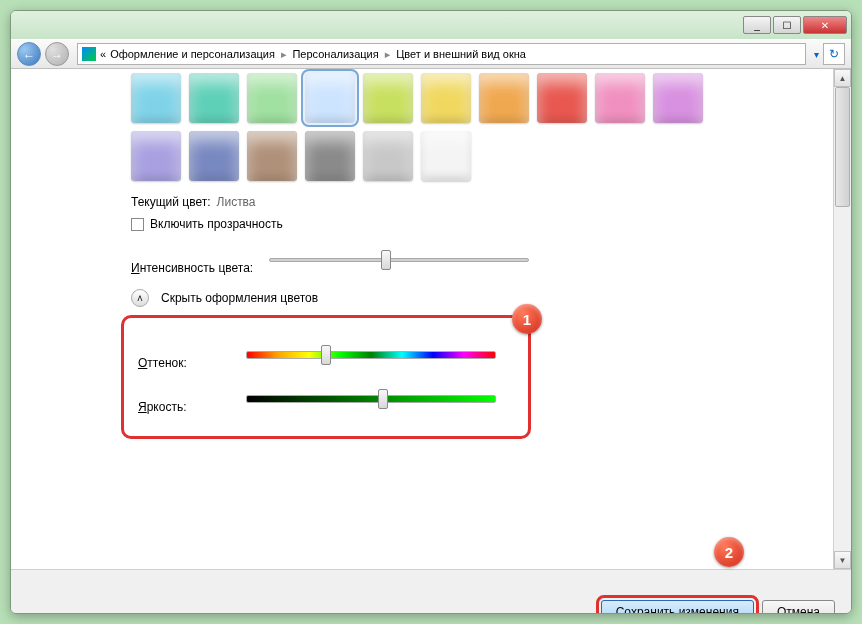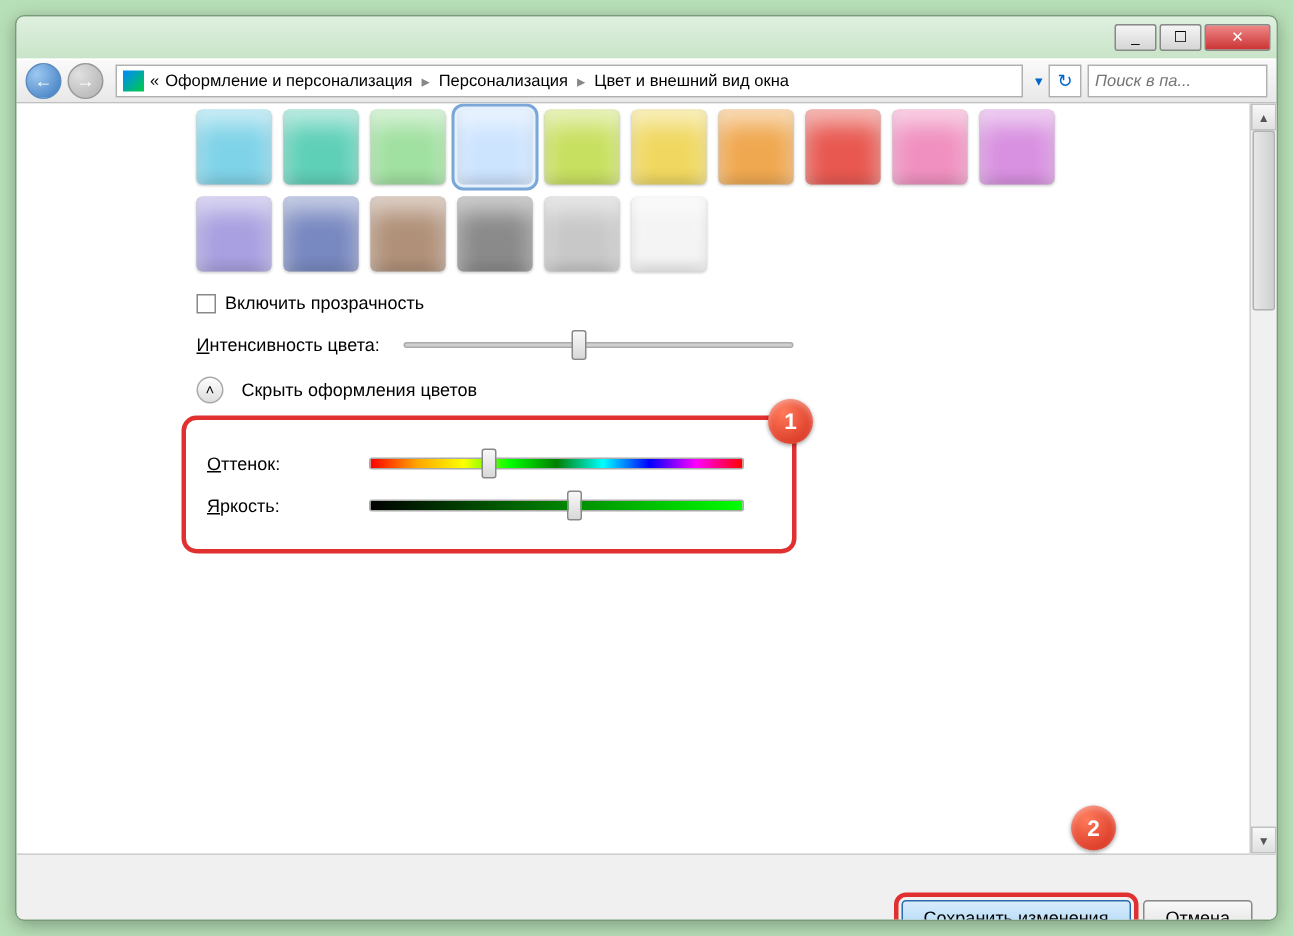--- a/index.html
+++ b/index.html
@@ -27,21 +27,21 @@
     .scrollbar { width: 18px; background: #f0f0f0; border-left: 1px solid #d0d0d0; position: relative; }
     .sb-arrow { height: 18px; background: linear-gradient(#f8f8f8,#e0e0e0); border: 1px solid #c0c0c0; display: flex; align-items: center; justify-content: center; font-size: 8px; color: #555; }
     .sb-thumb { position: absolute; top: 18px; left: 1px; right: 1px; height: 120px; background: linear-gradient(to right,#e8e8e8,#d0d0d0); border: 1px solid #b0b0b0; border-radius: 2px; }
     .swatches { display: flex; flex-wrap: wrap; gap: 8px; margin-bottom: 14px; max-width: 620px; }
     .swatch { width: 50px; height: 50px; border-radius: 4px; cursor: pointer; position: relative; box-shadow: inset 0 10px 15px rgba(255,255,255,0.6), inset 0 -4px 8px rgba(0,0,0,0.15), 0 1px 2px rgba(0,0,0,0.2); }
     .swatch.selected { outline: 2px solid #7aa7d8; outline-offset: 2px; background-color: #cde4ff !important; box-shadow: inset 0 10px 15px rgba(255,255,255,0.6), inset 0 -4px 8px rgba(0,0,0,0.15), 0 0 0 4px #e4f0fc; }
     .row-label { font-size: 12px; margin: 8px 0; display: flex; align-items: center; gap: 6px; }
     .colon-value { color: #666; }
     .checkbox { width: 13px; height: 13px; border: 1px solid #888; background: #fff; }
     .slider-row { display: flex; align-items: center; margin: 14px 0; font-size: 12px; gap: 8px; }
-    .slider-row label { width: 130px; }
+    .slider-row label { width: 130px; margin-top: 16px; }
     .slider-row.small label { width: 100px; }
     .slider-track { position: relative; height: 4px; background: #d0d0d0; border: 1px solid #aaa; border-radius: 2px; flex: 0 0 250px; }
     .slider-track.wide { flex-basis: 260px; }
     .slider-track.hue { background: linear-gradient(to right, red, orange, yellow, lime, green, cyan, blue, magenta, red); height: 8px; }
     .slider-track.sat { background: linear-gradient(to right, #888, #0f0); height: 8px; }
     .slider-track.bri { background: linear-gradient(to right, #000, #0f0); height: 8px; }
     .slider-thumb { position: absolute; top: 50%; width: 10px; height: 20px; background: linear-gradient(#f8f8f8,#d8d8d8); border: 1px solid #888; border-radius: 2px; transform: translate(-50%,-50%); cursor: pointer; }
     .expand-btn { width: 18px; height: 18px; border-radius: 50%; border: 1px solid #aaa; background: linear-gradient(#fff,#ddd); display: inline-flex; align-items: center; justify-content: center; font-size: 10px; cursor: pointer; margin-right: 6px; }
     .highlight-box { border: 3px solid #e03030; border-radius: 10px; padding: 8px 14px; margin: 6px 0 10px -10px; width: 410px; position: relative; }
     .num-badge { position: absolute; width: 30px; height: 30px; border-radius: 50%; background: radial-gradient(circle at 35% 30%, #ff7a5a, #d02818); color: #fff; font-weight: bold; display: flex; align-items: center; justify-content: center; font-size: 15px; box-shadow: 0 1px 3px rgba(0,0,0,0.4), inset 0 2px 4px rgba(255,255,255,0.4); }
@@ -70,21 +70,20 @@
       <div class="bc-icon"></div>
       <span>«</span>
       <span class="bc-item">Оформление и персонализация</span>
       <span class="bc-sep">▸</span>
       <span class="bc-item">Персонализация</span>
       <span class="bc-sep">▸</span>
       <span class="bc-item">Цвет и внешний вид окна</span>
     </div>
     <span style="color:#06c;font-size:10px;">▾</span>
     <div class="nav-refresh">↻</div>
-    <input class="search-box" placeholder="Поиск в па..." style="">
   </div>
 
 
   <div class="content">
     <div class="inner">
       <div class="swatches" id="swatches">
           <div class="swatch" style="background: rgb(127, 211, 232);"></div>
           <div class="swatch" style="background: rgb(95, 208, 184);"></div>
           <div class="swatch" style="background: rgb(160, 224, 160);"></div>
           <div class="swatch selected" style="background: rgb(112, 200, 80);"></div>
@@ -95,20 +94,24 @@
           <div class="swatch" style="background: rgb(240, 144, 192);"></div>
           <div class="swatch" style="background: rgb(216, 144, 224);"></div>
           <div class="swatch" style="background: rgb(168, 160, 224);"></div>
           <div class="swatch" style="background: rgb(120, 136, 192);"></div>
           <div class="swatch" style="background: rgb(176, 144, 120);"></div>
           <div class="swatch" style="background: rgb(138, 138, 138);"></div>
           <div class="swatch" style="background: rgb(200, 200, 200);"></div>
           <div class="swatch" style="background: rgb(244, 244, 244);"></div>
         </div>
 
+      <div class="row-label">
+        <span>Текущий цвет:</span>
+        <span class="colon-value">Листва</span>
+      </div>
 
       <div class="row-label">
         <span class="checkbox"></span>
         <span>Включить прозрачность</span>
       </div>
 
       <div class="slider-row">
         <label><u>И</u><span>нтенсивность цвета:</span></label>
         <div class="slider-track wide">
           <div class="slider-thumb" id="th-int" style="left: 45%;"></div>

